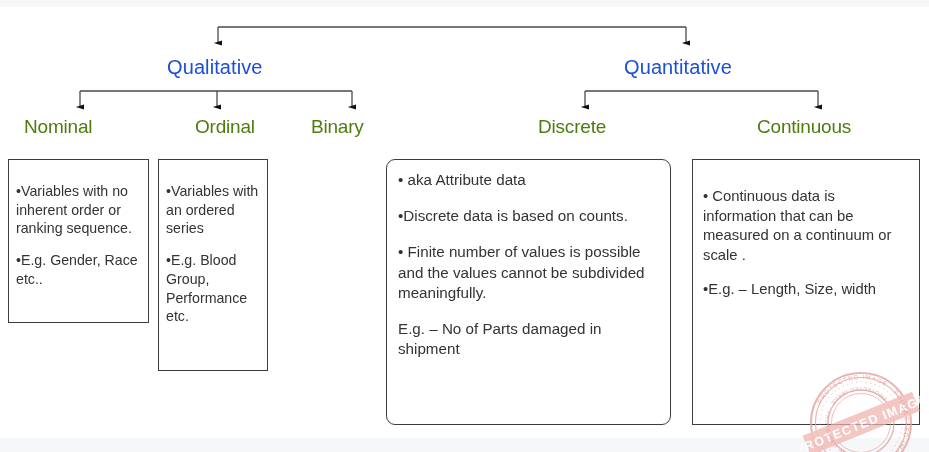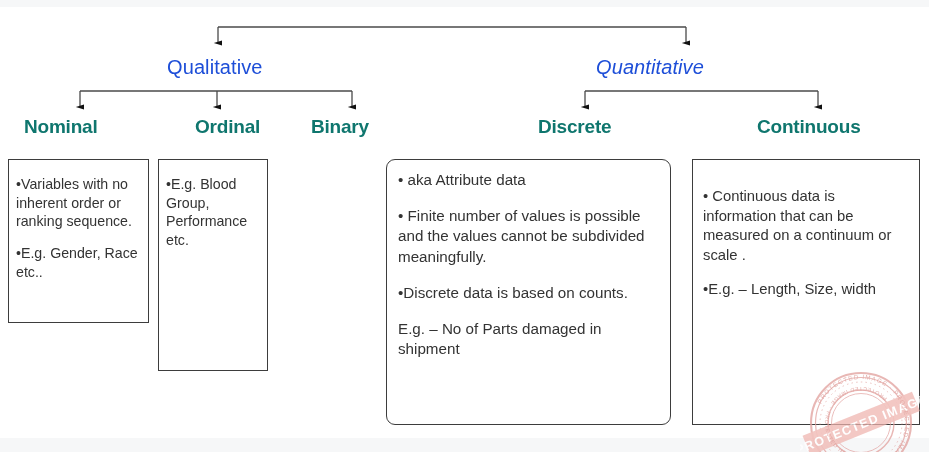--- a/index.html
+++ b/index.html
@@ -39,33 +39,33 @@
     position: absolute;
     font-size: 20px;
     font-weight: 400;
     letter-spacing: 0.1px;
     white-space: nowrap;
     color: #1d4ed8;
   }
   .lvl2 {
     position: absolute;
     font-size: 19px;
-    font-weight: 700;
+    font-weight: 400;
     white-space: nowrap;
-    color: #0f766e;
+    color: #4d7c0f;
     letter-spacing: -0.2px;
   }
 
   
   .box {
     position: absolute;
     box-sizing: border-box;
     border: 1.3px solid #3d3d3d;
     background: #ffffff;
-    padding: 15px 7px 6px 7px;
+    padding: 22px 7px 6px 7px;
   }
   .box p {
     margin: 0 0 13px 0;
     font-size: 14.4px;
     line-height: 1.30;
     color: #333333;
   }
   .box p:last-child { margin-bottom: 0; }
   .box.narrow p { font-size: 14.2px; line-height: 1.32; }
   .box.wide p { font-size: 15.2px; line-height: 1.33; margin-bottom: 16px; }
@@ -113,42 +113,43 @@
     </g>
 
     <g stroke="#4a4a4a" stroke-width="1.3" fill="none">
       <path d="M585,91 L818,91"></path>
       <path d="M585,91 L585,107" marker-end="url(#arr)"></path>
       <path d="M818,91 L818,107" marker-end="url(#arr)"></path>
     </g>
   </svg>
 
   <div class="lvl1" style="left:167px; top:56px;">Qualitative</div>
-  <div class="lvl1" style="left:596px; top:56px;font-style:italic;">Quantitative</div>
+  <div class="lvl1" style="left:624px; top:56px;">Quantitative</div>
 
   <div class="lvl2" style="left:24px; top:116px;">Nominal</div>
   <div class="lvl2" style="left:179px; top:116px;margin-left:16px;">Ordinal</div>
   <div class="lvl2" style="left:311px; top:116px;">Binary</div>
   <div class="lvl2" style="left:538px; top:116px;">Discrete</div>
   <div class="lvl2" style="left:757px; top:116px;">Continuous</div>
 
   <div class="box narrow" style="left:8px; top:159px; width:141px; height:164px;">
     <p>•Variables with no inherent order or ranking sequence.</p>
     <p>•E.g. Gender, Race etc..</p>
   </div>
 
   <div class="box narrow" style="left:158px; top:159px; width:110px; height:212px;">
+    <p>•Variables with an ordered series</p>
     <p>•E.g. Blood Group, Performance etc.</p>
   </div>
 
 
   <div class="box wide" style="left:386px; top:159px; width:285px; height:266px;border-radius:9px;">
     <p>• aka Attribute data</p>
+    <p>•Discrete data is based on counts.</p>
     <p>• Finite number of values is possible and the values cannot be subdivided meaningfully.</p>
-    <p>•Discrete data is based on counts.</p>
     <p>E.g. – No of Parts damaged in shipment</p>
   </div>
 
   <div class="box cont" style="left:692px; top:159px; width:228px; height:266px;">
     <p>• Continuous data is information that can be measured on a continuum or scale .</p>
     <p>•E.g. – Length, Size, width</p>
   </div>
 
   <svg id="watermark" viewBox="0 0 122 122" xmlns="http://www.w3.org/2000/svg">
     <defs>

